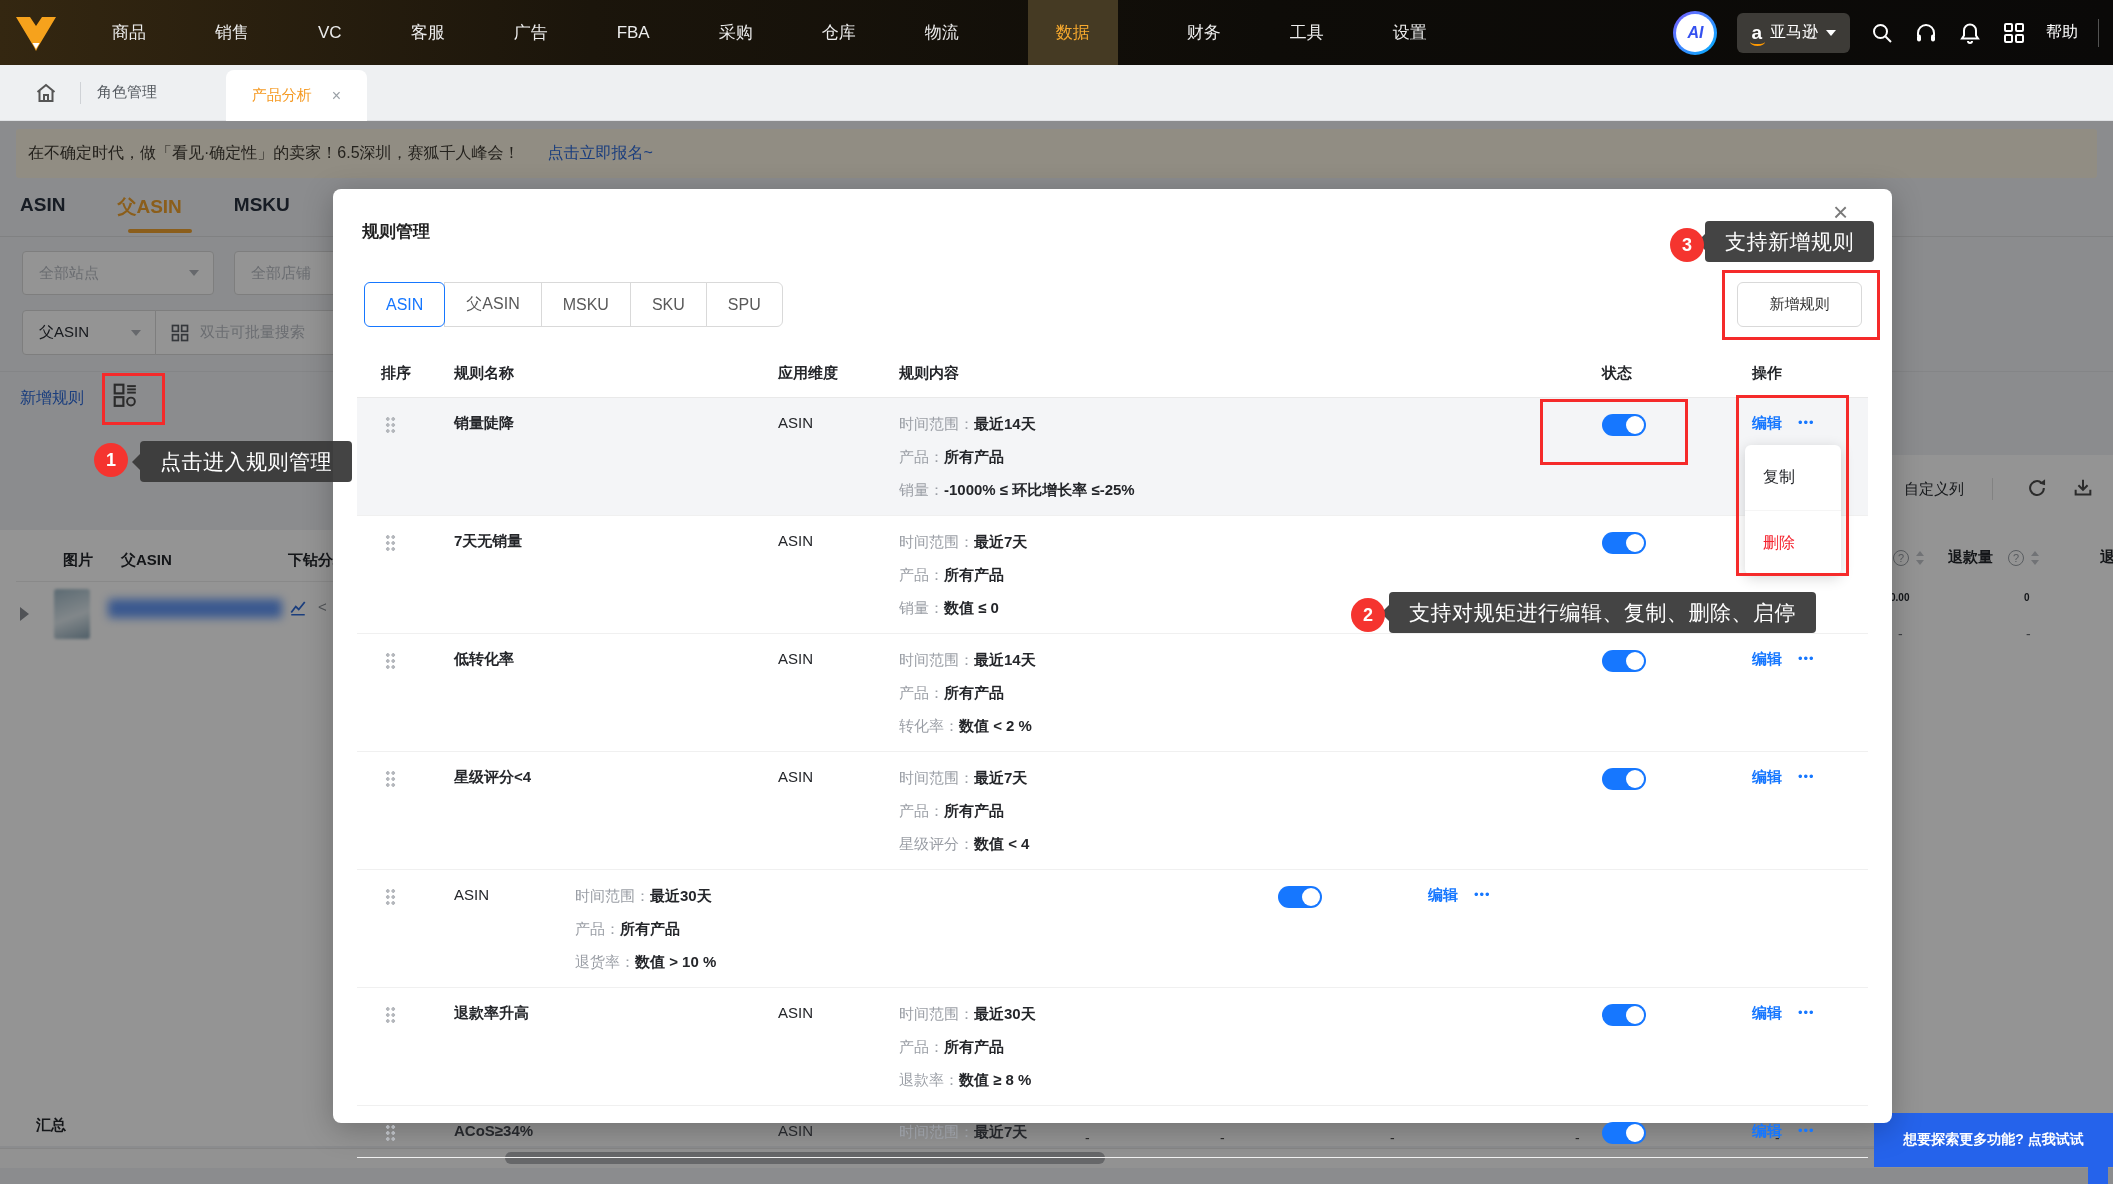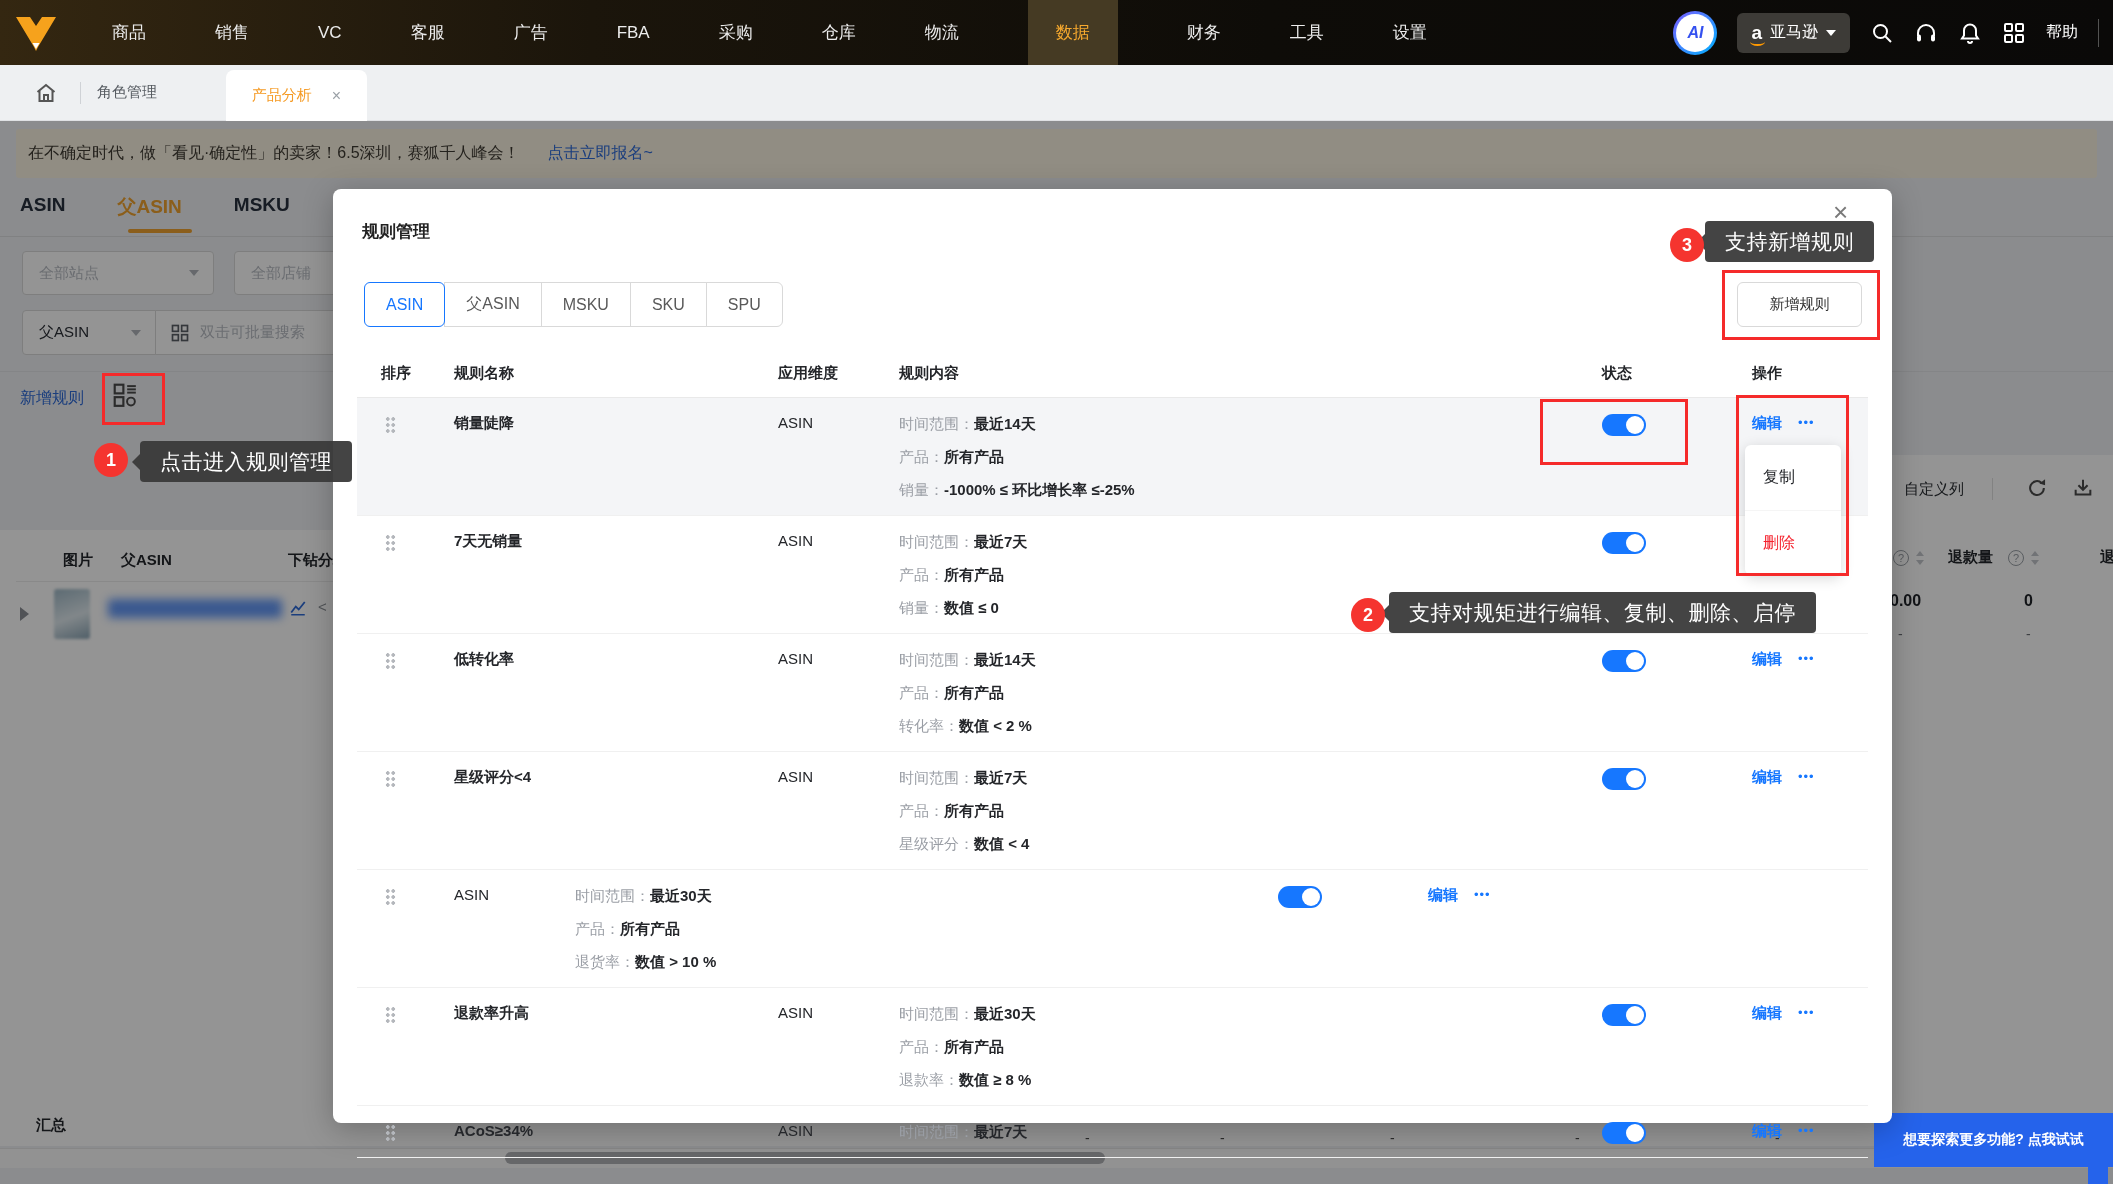--- a/index.html
+++ b/index.html
@@ -70,21 +70,21 @@
   .lt-less{position:absolute;left:318px;top:598px;font-size:15px;color:#8c9096;}
   .rb-custcol{position:absolute;left:1904px;top:480px;font-size:15px;color:#2a2e33;}
   .rb-sep{position:absolute;left:1992px;top:478px;width:1px;height:22px;background:#e0e0e0;}
   .rb-ic{position:absolute;width:22px;height:22px;color:#4a4a4a;top:477px;}
   .qcirc{position:absolute;width:16px;height:16px;border:1px solid #9aa0a6;border-radius:50%;
     font-size:11px;color:#9aa0a6;display:flex;align-items:center;justify-content:center;top:550px;}
   .sorticon{position:absolute;top:551px;width:8px;height:14px;}
   .sorticon::before{content:"";position:absolute;left:0;top:0;border-left:4px solid transparent;border-right:4px solid transparent;border-bottom:5px solid #c3c6cb;}
   .sorticon::after{content:"";position:absolute;left:0;bottom:0;border-left:4px solid transparent;border-right:4px solid transparent;border-top:5px solid #c3c6cb;}
   .rt-head{position:absolute;top:548px;font-size:15px;font-weight:700;color:#23262b;white-space:nowrap;}
-  .rt-val{position:absolute;top:592px;font-size:16px;font-weight:600;color:#1f2329;}
+  .rt-val{position:absolute;top:592px;font-size:10px;font-weight:600;color:#1f2329;}
   .rt-dash{position:absolute;top:626px;font-size:14px;color:#6b6f75;}
   .sum-label{position:absolute;left:36px;top:1116px;font-size:15px;font-weight:700;color:#23262b;}
   .foot-dash{position:absolute;top:1130px;font-size:14px;color:#4a4a4a;}
   .scrollband{position:absolute;left:0;top:1148px;width:2113px;height:20px;background:#fbfbfc;border-top:1px solid #e7e7e7;}
   .scrollthumb{position:absolute;left:505px;top:1152px;width:600px;height:12px;border-radius:6px;background:#b0b2b6;}
   
   .overlay{position:absolute;left:0;top:121px;width:2113px;height:1063px;background:rgba(0,0,0,.42);z-index:10;}
   .chat{position:absolute;left:1874px;top:1113px;width:239px;height:54px;background:#2563eb;z-index:15;
     display:flex;align-items:center;justify-content:center;color:#fff;font-size:14px;font-weight:600;}
   .chat-tail{position:absolute;left:2088px;top:1167px;width:20px;height:17px;background:#2563eb;z-index:15;}

